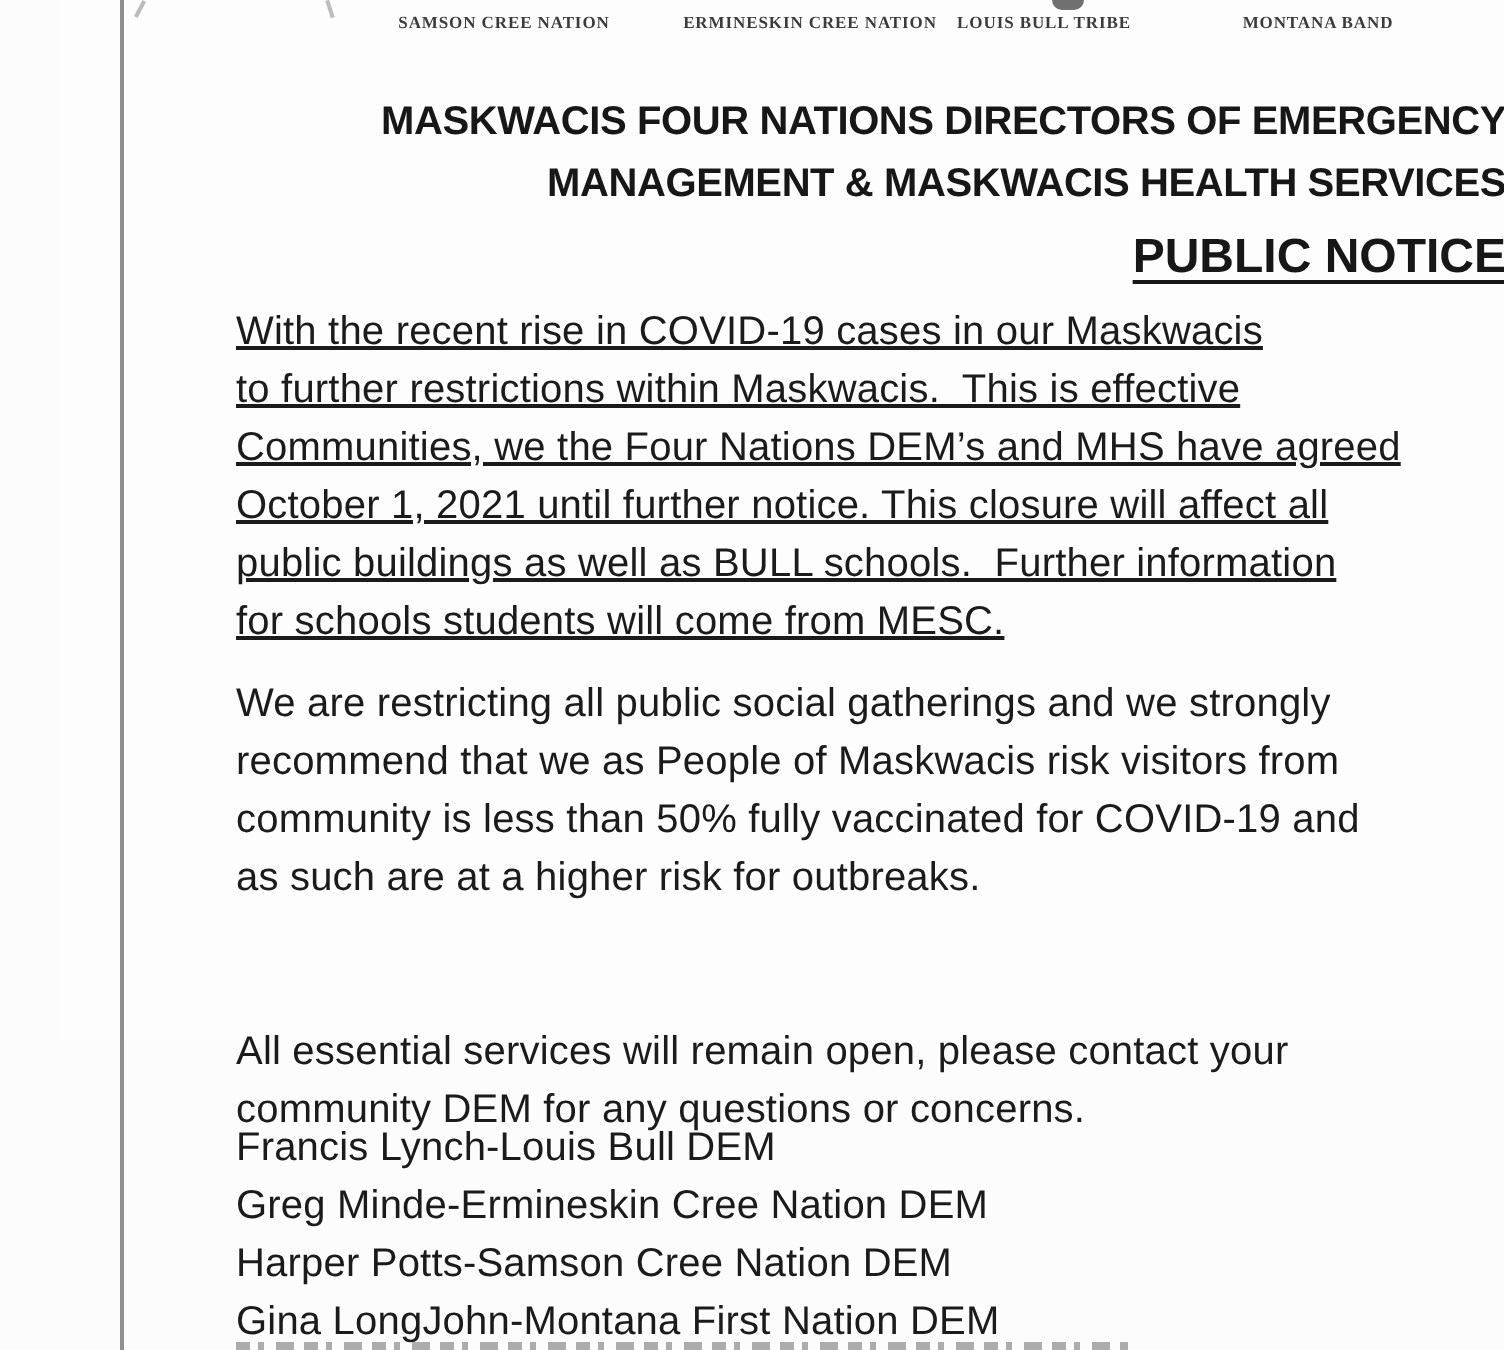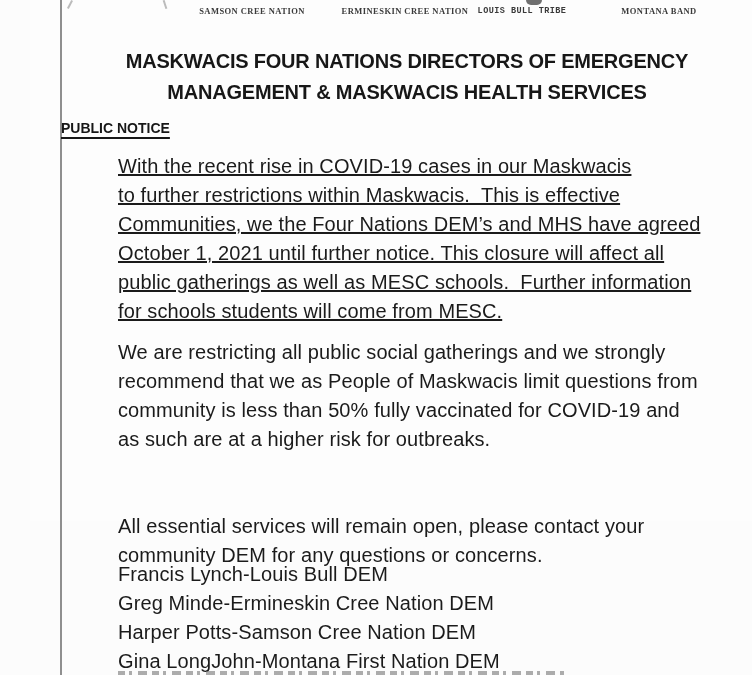--- a/index.html
+++ b/index.html
@@ -56,34 +56,34 @@
     font-weight: bold;
     font-size: 8.5px;
     letter-spacing: .45px;
     color: #3b3b3b;
     white-space: nowrap;
   }
   .title {
     position: absolute;
     top: 46px; left: 31px;
     width: 692px;
-    text-align: center;
+    text-align: right;
     font-weight: bold;
     font-size: 20px;
     line-height: 31px;
     letter-spacing: -0.2px;
     color: #171717;
   }
   .notice-heading {
     position: absolute;
     top: 114px; left: 31px;
     width: 692px;
-    text-align: left;
+    text-align: right;
     font-weight: bold;
-    font-size: 14px;
+    font-size: 24px;
     line-height: 29px;
     color: #171717;
   }
   .notice-heading span {
     text-decoration: underline;
     text-underline-offset: 4px;
     text-decoration-thickness: 2px;
   }
   .para {
     position: absolute;
@@ -125,44 +125,44 @@
   </div>
   <div class="remnant" style="left:134px;">
     <div class="remnant-stroke s2"></div>
   </div>
   <div class="remnant" style="left:496px;">
     <div class="remnant-blob"></div>
   </div>
 
   <div class="header-label" style="left:222px;">SAMSON CREE NATION</div>
   <div class="header-label" style="left:375px;">ERMINESKIN CREE NATION</div>
-  <div class="header-label" style="left:492px;font-family:Liberation Mono, monospace;">LOUIS BULL TRIBE</div>
+  <div class="header-label" style="left:492px;">LOUIS BULL TRIBE</div>
   <div class="header-label" style="left:629px;">MONTANA BAND</div>
 
   <div class="title">
     <div>MASKWACIS FOUR NATIONS DIRECTORS OF EMERGENCY</div>
     <div>MANAGEMENT &amp; MASKWACIS HEALTH SERVICES</div>
   </div>
 
   <div class="notice-heading">
     <span>PUBLIC NOTICE</span>
   </div>
 
   <div class="para p1">
       <div class="line">With the recent rise in COVID-19 cases in our Maskwacis</div>
       <div class="line">to further restrictions within Maskwacis.  This is effective</div>
       <div class="line">Communities, we the Four Nations DEM’s and MHS have agreed</div>
       <div class="line">October 1, 2021 until further notice. This closure will affect all</div>
-      <div class="line">public gatherings as well as MESC schools.  Further information</div>
+      <div class="line">public buildings as well as BULL schools.  Further information</div>
       <div class="line">for schools students will come from MESC.</div>
     </div>
 
   <div class="para p2">
       <div class="line">We are restricting all public social gatherings and we strongly</div>
-      <div class="line">recommend that we as People of Maskwacis limit questions from</div>
+      <div class="line">recommend that we as People of Maskwacis risk visitors from</div>
       <div class="line">community is less than 50% fully vaccinated for COVID-19 and</div>
       <div class="line">as such are at a higher risk for outbreaks.</div>
     </div>
 
   <div class="para p3">
       <div class="line">All essential services will remain open, please contact your</div>
       <div class="line">community DEM for any questions or concerns.</div>
     </div>
 
   <div class="para names">

